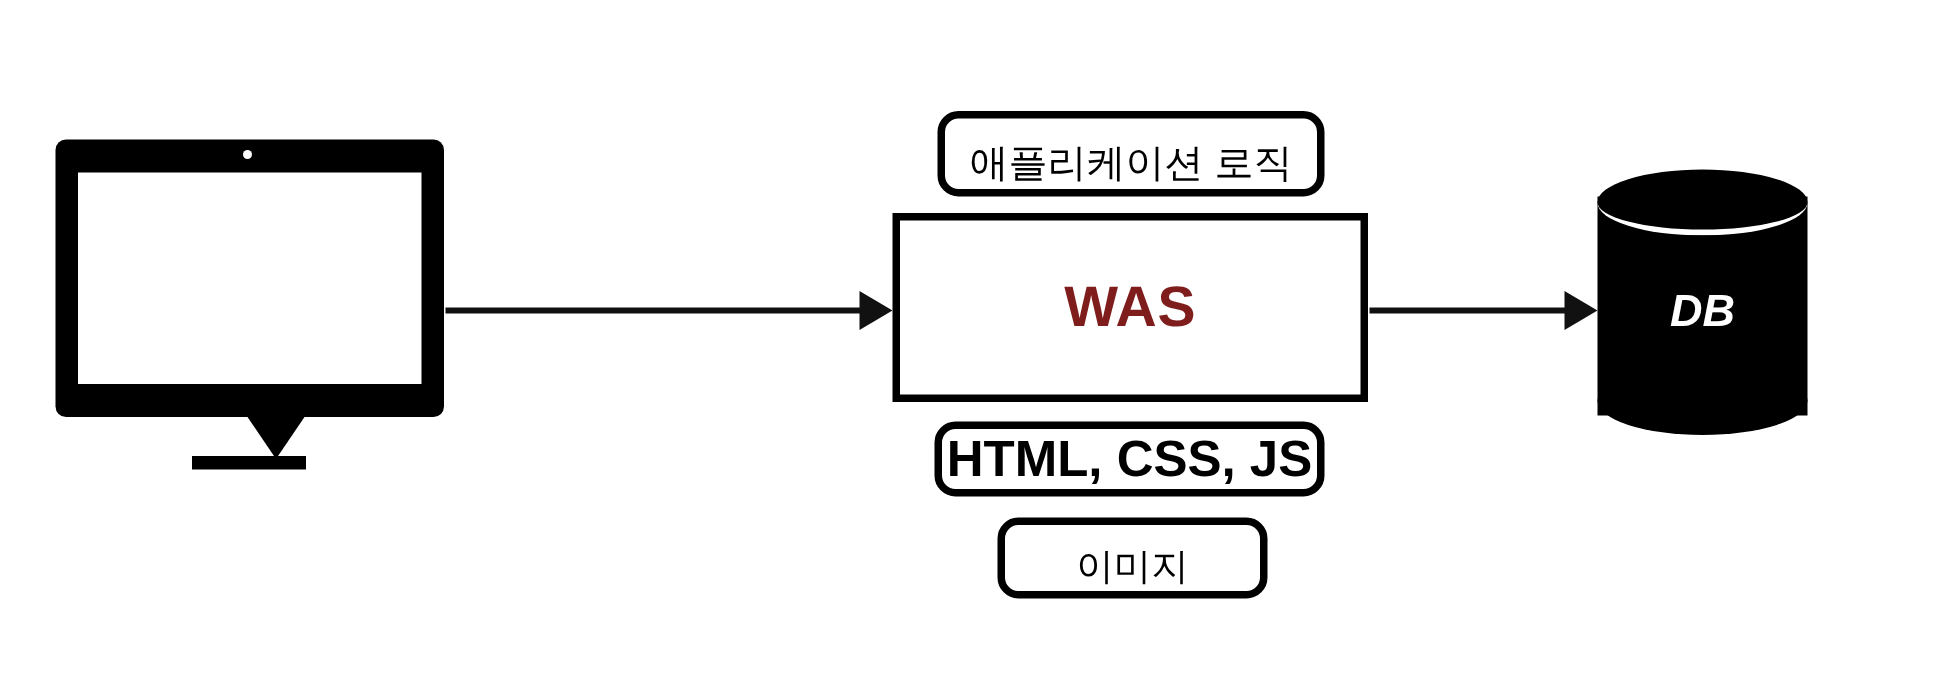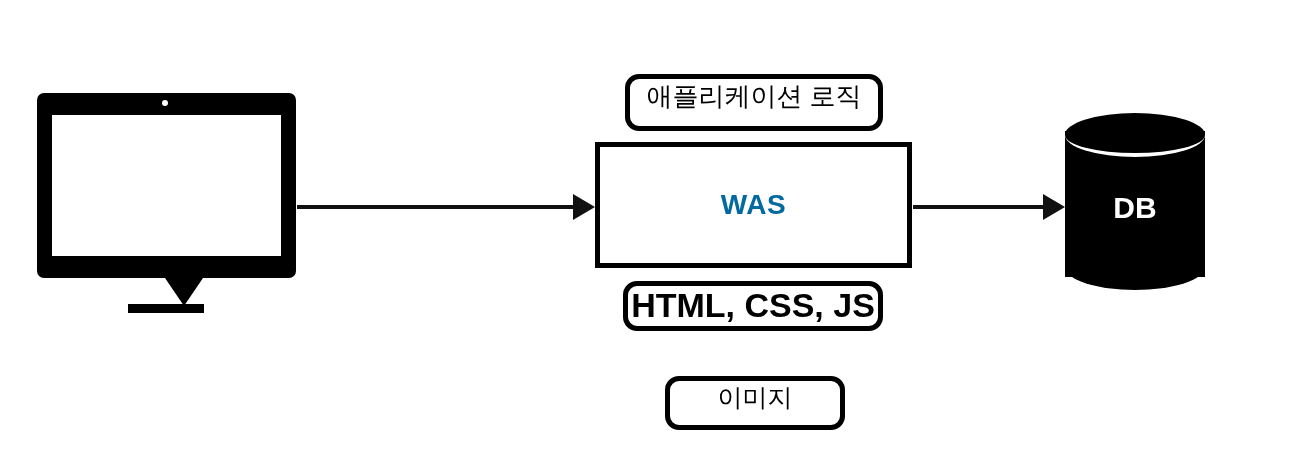--- a/index.html
+++ b/index.html
@@ -106,35 +106,35 @@
     width: 317px;
     height: 126px;
     background: #ffffff;
     border: 5px solid #000000;
     box-sizing: border-box;
     display: flex;
     align-items: center;
     justify-content: center;
   }
   .was-label {
-    font-size: 28px;
+    font-size: 38px;
     font-weight: bold;
-    color: #0369a1;
+    color: #7f1d1d;
     letter-spacing: 0.5px;
   }
 
   
   .pill {
     position: absolute;
     background: #ffffff;
     border: 5px solid #000000;
     border-radius: 14px;
     box-sizing: border-box;
     display: flex;
-    align-items: flex-start;
+    align-items: flex-end;
     justify-content: center;
     color: #000000;
   }
   #pill-app-logic {
     left: 625px;
     top: 74px;
     width: 258px;
     height: 57px;
     font-size: 26px;
     font-weight: normal;
@@ -147,21 +147,20 @@
     font-size: 34px;
     font-weight: bold;
   }
   #pill-image {
     left: 665px;
     top: 345px;
     width: 180px;
     height: 54px;
     font-size: 25px;
     font-weight: normal;
-    margin-top: 31px;
   }
 
   
   .db {
     position: absolute;
     left: 1065px;
     top: 113px;
     width: 140px;
     height: 182px;
   }
@@ -196,20 +195,21 @@
   .db-label {
     position: absolute;
     left: 0;
     top: 78px;
     width: 140px;
     text-align: center;
     color: #ffffff;
     font-size: 30px;
     font-weight: bold;
     z-index: 5;
+    font-style: italic;
   }
 </style>
 </head>
 <body>
 
 <div id="canvas">
 
   <div class="monitor">
     <div class="monitor-bezel"></div>
     <div class="monitor-webcam"></div>

